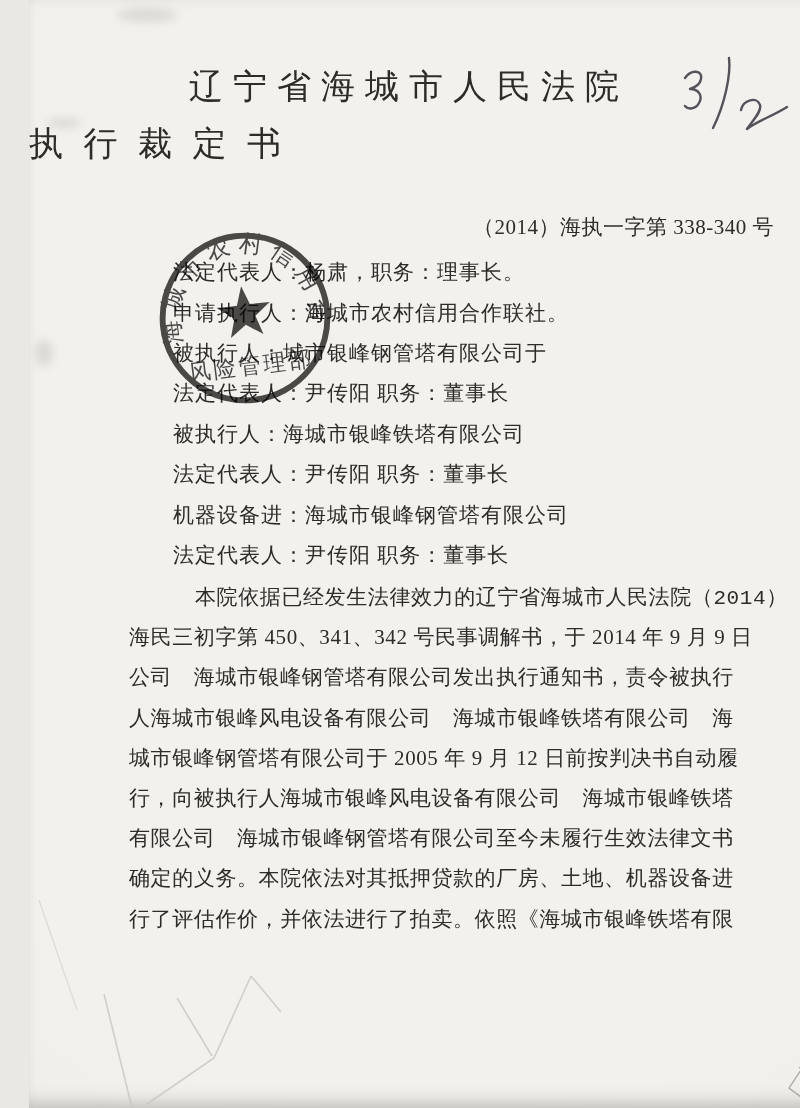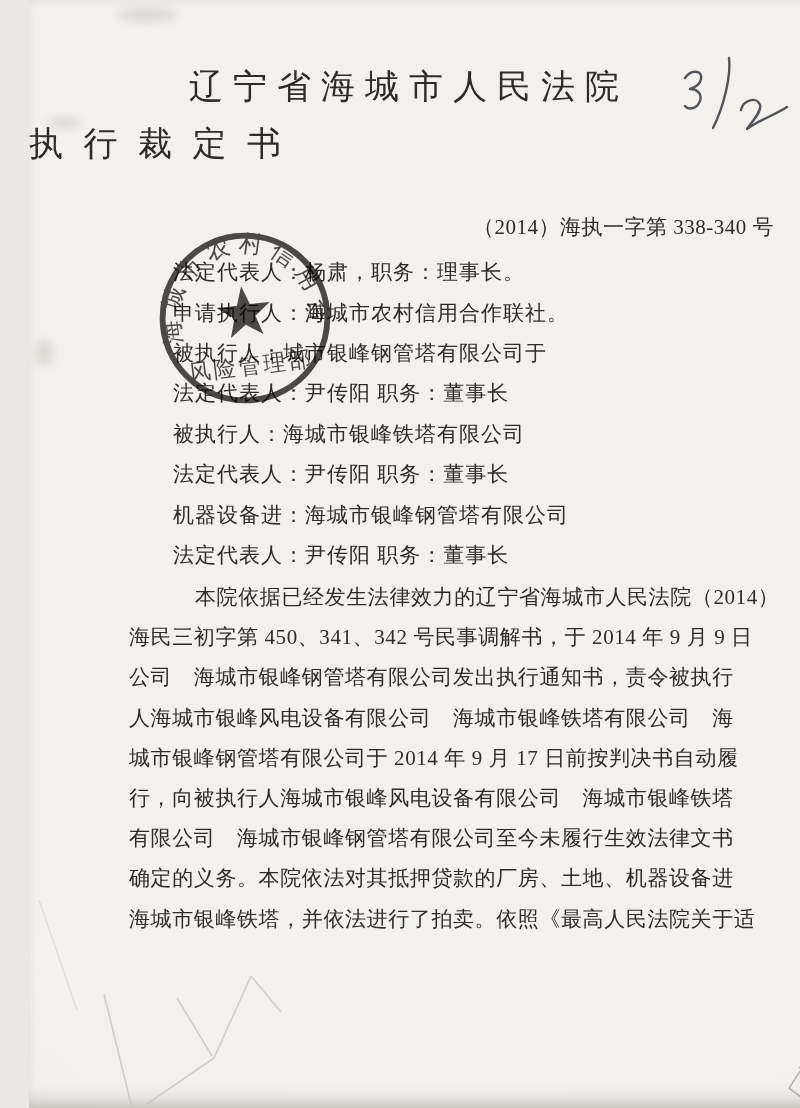--- a/index.html
+++ b/index.html
@@ -64,21 +64,21 @@
     position: absolute;
     top: 577px; left: 100px; width: 650px;
   }
   .body-line {
     height: 40.2px;
     display: flex; align-items: center;
     font-size: 21px;
     letter-spacing: .6px;
     white-space: nowrap;
   }
-  .body-line.first { padding-left: 66px; }
+  .body-line.first { padding-left: 66px; font-family: Liberation Mono, monospace; }
   .stamp {
     position: absolute;
     left: 109px; top: 211px;
     width: 214px; height: 214px;
     opacity: .84;
     mix-blend-mode: multiply;
   }
   .handwritten {
     position: absolute;
     left: 638px; top: 52px;
@@ -136,25 +136,25 @@
     <div class="party-line">法定代表人：尹传阳  职务：董事长</div>
     <div class="party-line">机器设备进：海城市银峰钢管塔有限公司</div>
     <div class="party-line">法定代表人：尹传阳  职务：董事长</div>
   </div>
 
   <div class="body-text">
     <div class="body-line first">本院依据已经发生法律效力的辽宁省海城市人民法院（2014）</div>
     <div class="body-line">海民三初字第 450、341、342 号民事调解书，于 2014 年 9 月 9 日</div>
     <div class="body-line">公司　海城市银峰钢管塔有限公司发出执行通知书，责令被执行</div>
     <div class="body-line">人海城市银峰风电设备有限公司　海城市银峰铁塔有限公司　海</div>
-    <div class="body-line">城市银峰钢管塔有限公司于 2014 年 9 月 17 日前按判决书自动履</div>
+    <div class="body-line">城市银峰钢管塔有限公司于 2005 年 9 月 12 日前按判决书自动履</div>
     <div class="body-line">行，向被执行人海城市银峰风电设备有限公司　海城市银峰铁塔</div>
     <div class="body-line">有限公司　海城市银峰钢管塔有限公司至今未履行生效法律文书</div>
     <div class="body-line">确定的义务。本院依法对其抵押贷款的厂房、土地、机器设备进</div>
-    <div class="body-line">海城市银峰铁塔，并依法进行了拍卖。依照《最高人民法院关于适</div>
+    <div class="body-line">行了评估作价，并依法进行了拍卖。依照《海城市银峰铁塔有限</div>
   </div>
 
   <svg class="stamp" viewBox="0 0 200 200">
     <defs>
       <path id="stampArc" d="M 41.7,121.2 A 62,62 0 1 1 158.3,121.2" fill="none"></path>
     </defs>
     <g transform="rotate(-7 100 100)" fill="#2c2a28" stroke="#2c2a28">
       <circle cx="100" cy="100" r="77" fill="none" stroke-width="5.5"></circle>
       <text font-size="22" letter-spacing="6.5" fill="#2c2a28" stroke="none" font-family="&quot;Liberation Serif&quot;, serif">
         <textPath href="#stampArc" startOffset="6">海城市农村信用合作联社</textPath>

